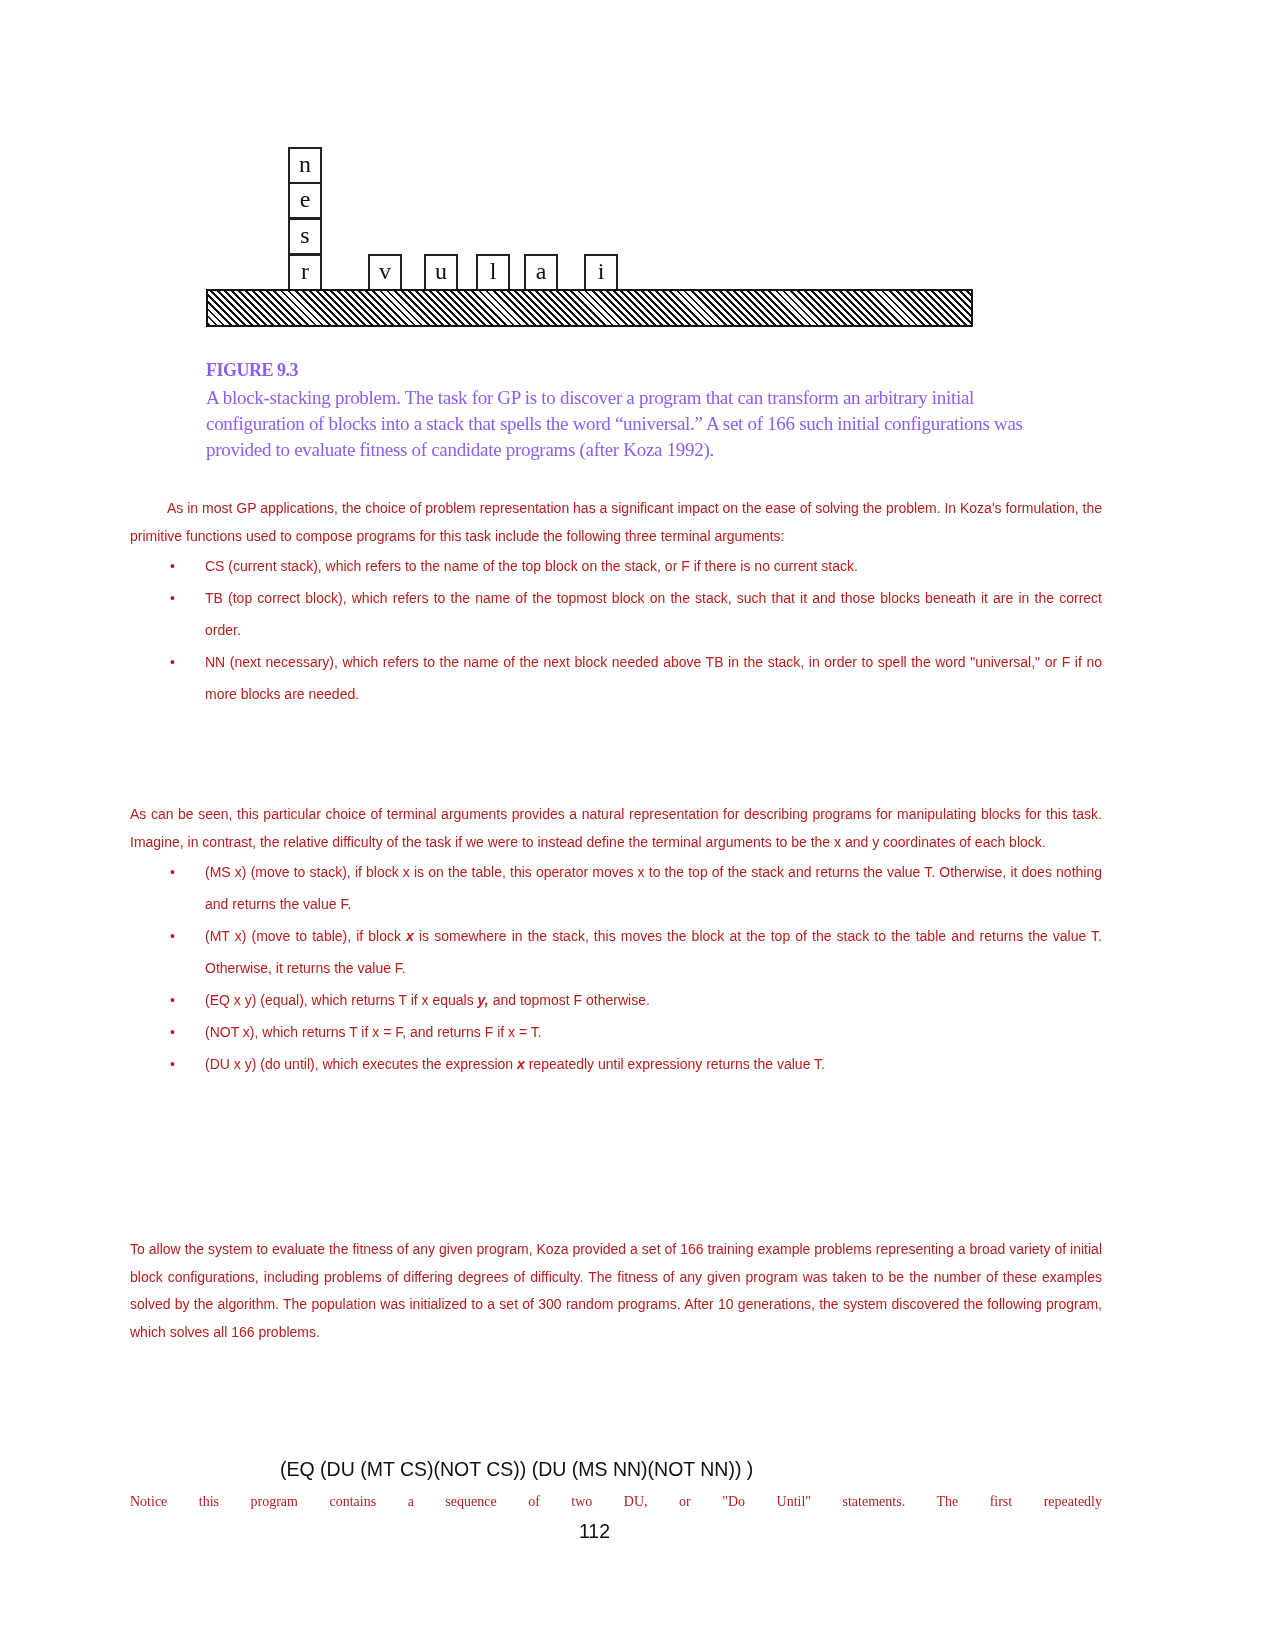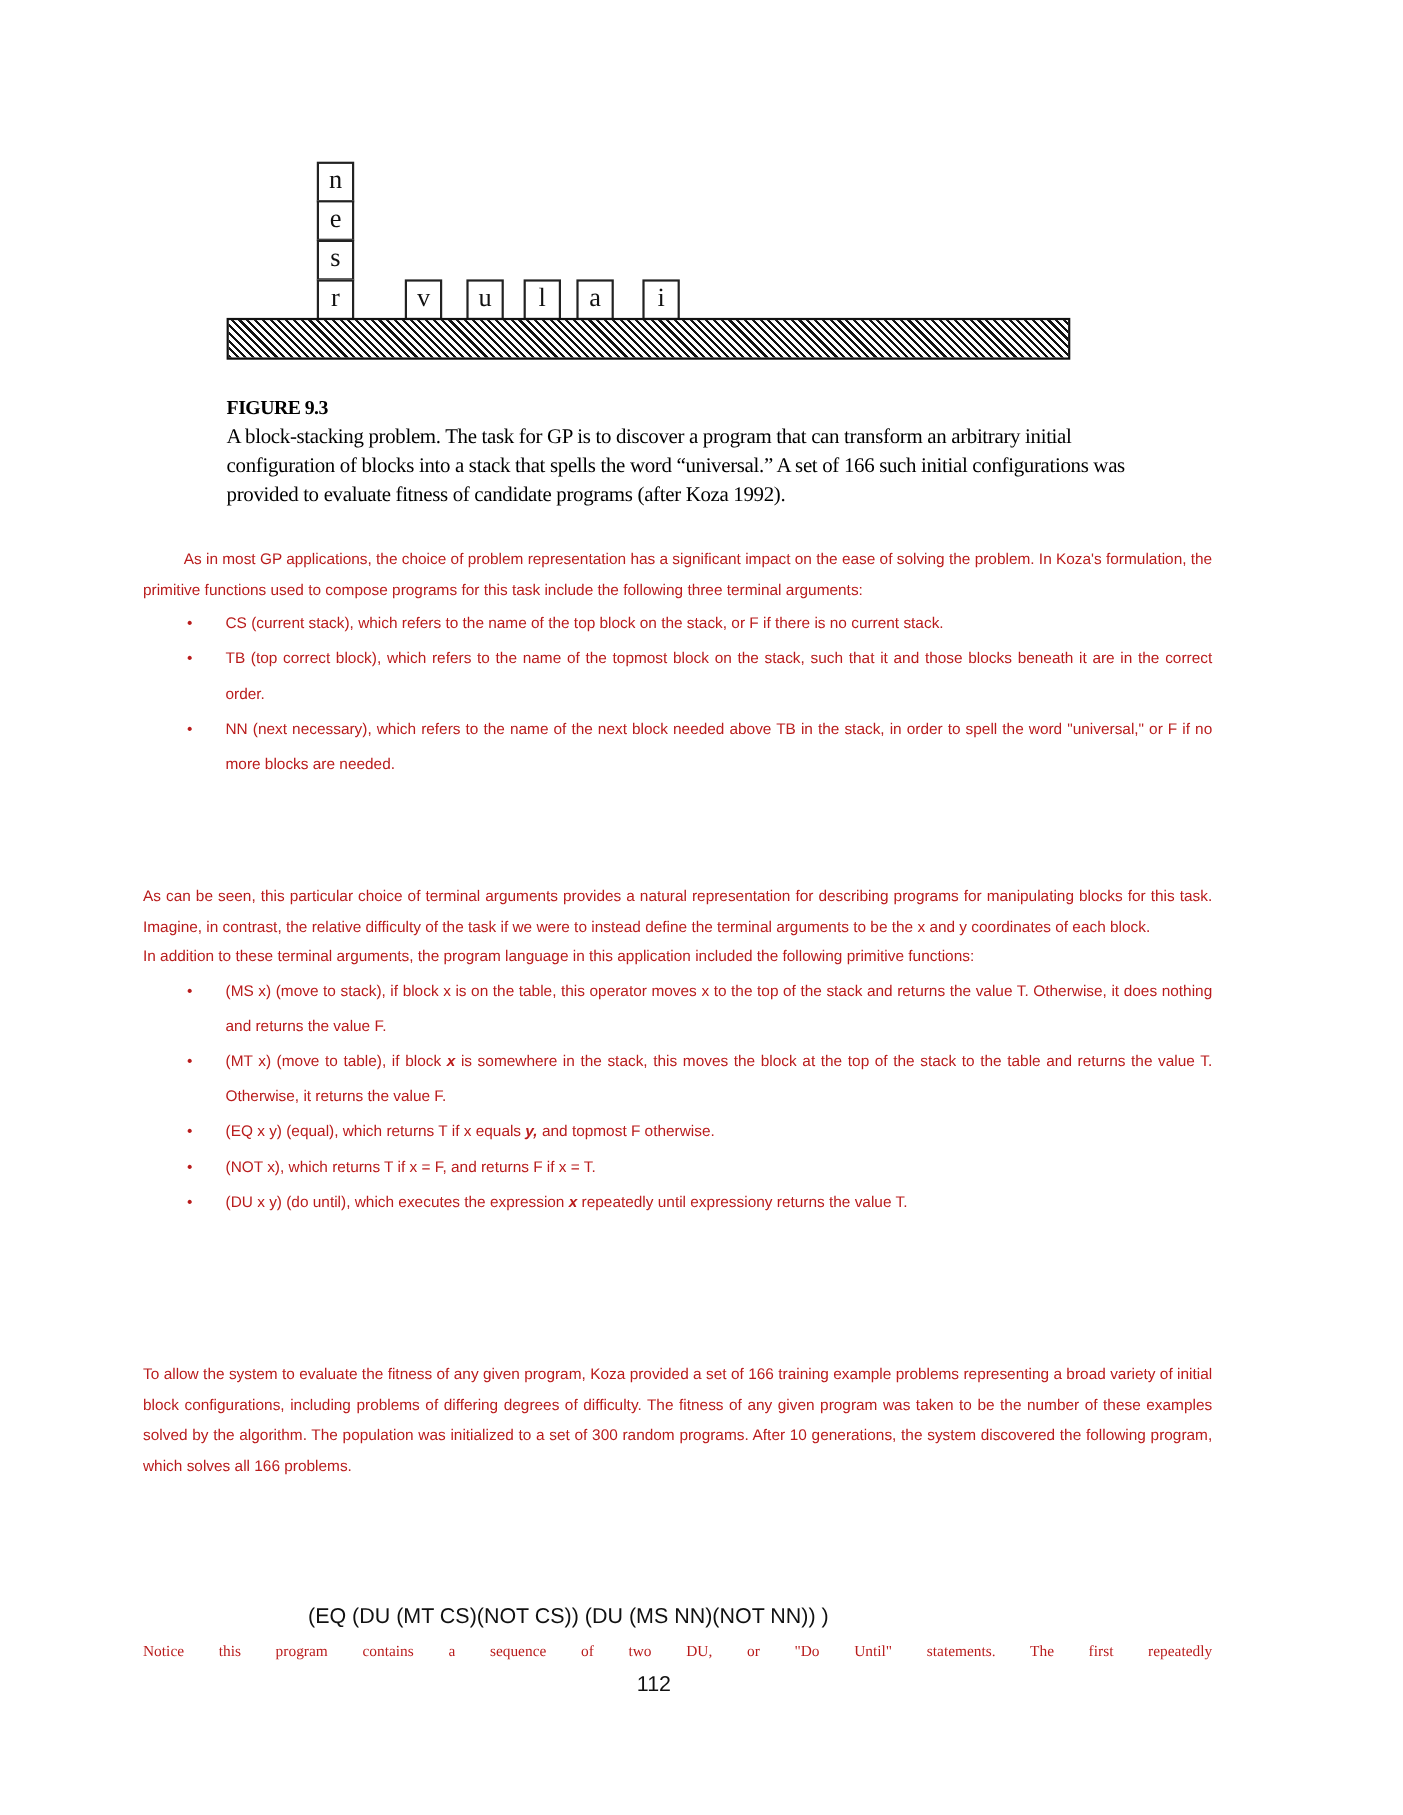--- a/index.html
+++ b/index.html
@@ -2,21 +2,21 @@
 <html><head>
 <meta charset="utf-8">
 <style>
   html, body { margin:0; padding:0; background:#ffffff; }
   body { width:1275px; height:1650px; position:relative; overflow:hidden; color:#111; }
   .figure { position:absolute; left:0; top:0; width:1275px; height:340px; }
   .block { position:absolute; width:30px; height:33px; border:2px solid #222; background:#fff;
            font-family:"Liberation Serif", serif; font-size:24px; line-height:30px; text-align:center; color:#111; box-sizing:content-box; }
   .table { position:absolute; left:206px; top:289px; width:763px; height:34px; border:2px solid #111;
            background: repeating-linear-gradient(45deg, #111 0 2px, #fff 2px 5px); }
-  .caption { position:absolute; left:206px; top:360px; width:830px; font-family:"Liberation Serif", serif; color:#000000; }
+  .caption { position:absolute; left:206px; top:360px; width:830px; font-family:"Liberation Serif", serif; color:#8b5cf6; }
   .caption .fig-label { font-weight:bold; font-size:18px; letter-spacing:-0.5px; margin-bottom:4px; }
   .caption .fig-text { font-size:19px; line-height:26px; letter-spacing:-0.3px;font-family:Liberation Serif, serif; }
   .body-text { position:absolute; left:130px; width:972px; font-family:"Liberation Sans", sans-serif; font-size:14px; color:#b91c1c; }
   .para { text-align:justify; line-height:27.5px; margin:0; }
   .indent { text-indent:37px; }
   ul.bullets { list-style:none; margin:0; padding:0; }
   ul.bullets li { position:relative; padding-left:75px; line-height:32px; text-align:justify; }
   ul.bullets li .bullet { position:absolute; left:40px; top:0; }
   .code { font-family:"Liberation Sans", sans-serif; font-size:19.5px; position:absolute; left:280px; top:1430px;margin-top:28px; }
   .page-num { position:absolute; top:1520px; left:0; width:1189px; text-align:center; font-family:"Liberation Sans", sans-serif; font-size:19.5px; }
@@ -49,21 +49,20 @@
   <p class="para indent">As in most GP applications, the choice of problem representation has a significant impact on the ease of solving the problem. In Koza's formulation, the primitive functions used to compose programs for this task include the following three terminal arguments:</p>
   <ul class="bullets">
     <li><span class="bullet">•</span><span>CS (current stack), which refers to the name of the top block on the stack, or F if there is no current stack.</span></li>
     <li><span class="bullet">•</span><span>TB (top correct block), which refers to the name of the topmost block on the stack, such that it and those blocks beneath it are in the correct order.</span></li>
     <li><span class="bullet">•</span><span>NN (next necessary), which refers to the name of the next block needed above TB in the stack, in order to spell the word "universal," or F if no more blocks are needed.</span></li>
   </ul>
 </div>
 
 <div class="body-text" style="top:801px;">
   <p class="para">As can be seen, this particular choice of terminal arguments provides a natural representation for describing programs for manipulating blocks for this task. Imagine, in contrast, the relative difficulty of the task if we were to instead define the terminal arguments to be the x and y coordinates of each block.</p>
-  <p class="para">In addition to these terminal arguments, the program language in this application included the following primitive functions:</p>
   <ul class="bullets">
     <li><span class="bullet">•</span><span>(MS x) (move to stack), if block x is on the table, this operator moves x to the top of the stack and returns the value T. Otherwise, it does nothing and returns the value F.</span></li>
     <li><span class="bullet">•</span><span>(MT x) (move to table), if block </span><b class="i">x</b><span> is somewhere in the stack, this moves the block at the top of the stack to the table and returns the value T. Otherwise, it returns the value F.</span></li>
     <li><span class="bullet">•</span><span>(EQ x y) (equal), which returns T if x equals </span><b class="i">y,</b><span> and topmost F otherwise.</span></li>
     <li><span class="bullet">•</span><span>(NOT x), which returns T if x = F, and returns F if x = T.</span></li>
     <li><span class="bullet">•</span><span>(DU x y) (do until), which executes the expression </span><b class="i">x</b><span> repeatedly until expressiony returns the value T.</span></li>
   </ul>
 </div>
 
 <div class="body-text" style="top:1236px;">

